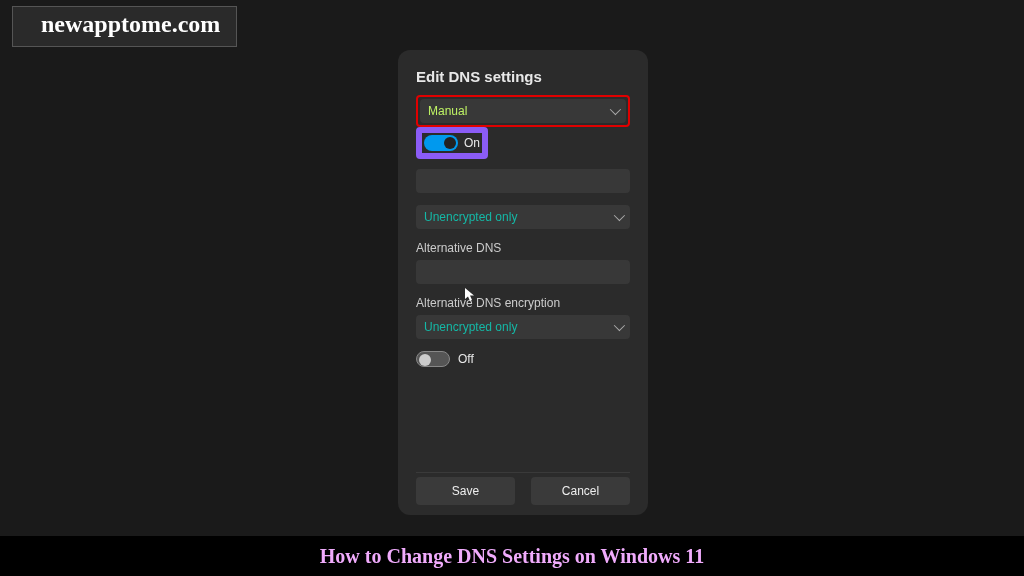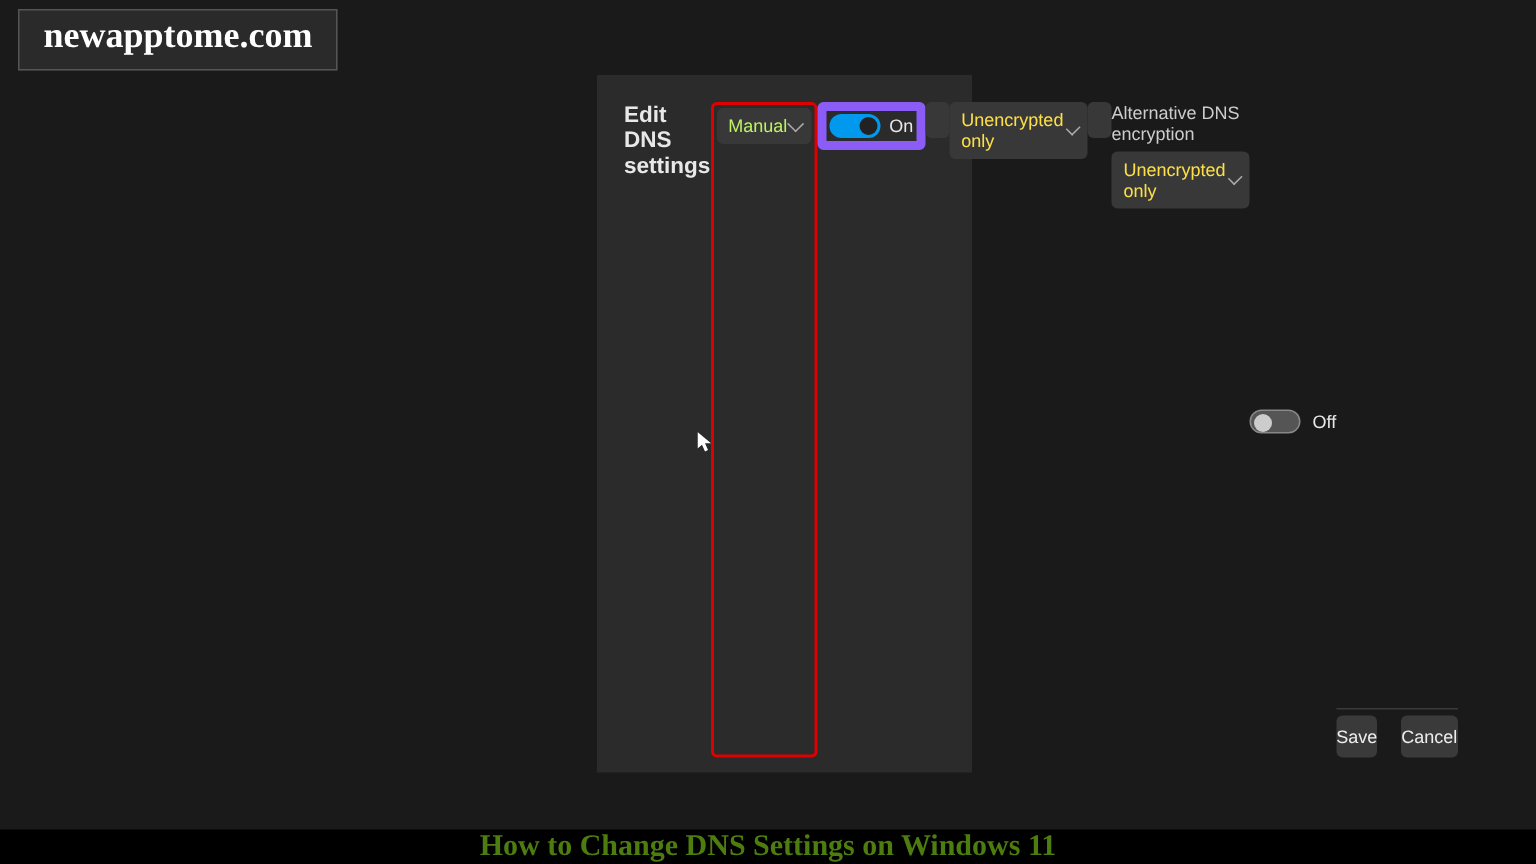--- a/index.html
+++ b/index.html
@@ -10,38 +10,38 @@
   font-family: "Segoe UI", Arial, sans-serif;
   position: relative;
   overflow: hidden;
 }
 .watermark {
   position: absolute;
   top: 6px;
   left: 12px;
   background: #2a2a2a;
   border: 1px solid #555;
-  padding: 4px 16px 8px 16px;
+  padding: 4px 16px 8px 28px;
   font-family: Georgia, serif;
   font-weight: bold;
   font-size: 24px;
   color: #fff;
 }
 .dialog {
   position: absolute;
   left: 398px;
   top: 50px;
   width: 250px;
   height: 465px;
   background: #2b2b2b;
-  border-radius: 0;
+  border-radius: 12px;
   padding: 18px 18px 10px 18px;
   color: #e8e8e8;
   display: flex;
-  flex-direction: row;
+  flex-direction: column;
 }
 .dialog-title {
   font-size: 15px;
   font-weight: 600;
   margin-bottom: 10px;
 }
 .field-row { margin-bottom: 12px; }
 .label { font-size: 12px; color: #ccc; margin-bottom: 5px; display: block; }
 .section-label { font-size: 15px; font-weight: 600; margin-bottom: 6px; margin-top: 8px; }
 .dropdown {
@@ -50,21 +50,21 @@
   border: none;
   border-radius: 4px;
   padding: 5px 8px;
   color: #bef264;
   font-size: 12px;
   display: flex;
   justify-content: space-between;
   align-items: center;
   cursor: pointer;
 }
-.dropdown.disabled { color: #fde047; }
+.dropdown.disabled { color: #14b8a6; }
 .highlight-manual { border: 2px solid #e00000; border-radius: 4px; padding: 2px; }
 .highlight-toggle { border: 6px solid #8b5cf6; border-radius: 4px; padding: 2px; display: inline-flex; align-items: center; gap: 6px; }
 .chevron {
   width: 8px; height: 8px;
   border-right: 1.5px solid #aaa;
   border-bottom: 1.5px solid #aaa;
   transform: rotate(45deg) translateY(-2px);
 }
 .text-input {
   width: 100%;
@@ -118,23 +118,23 @@
   top: 288px;
   width: 10px;
   height: 14px;
   pointer-events: none;
 }
 .footer {
   position: absolute;
   bottom: 0;
   left: 0;
   right: 0;
-  height: 23px;
+  height: 40px;
   background: #000;
-  color: #4d7c0f;
+  color: #f0abfc;
   font-family: Georgia, serif;
   font-weight: bold;
   font-size: 20px;
   display: flex;
   align-items: center;
   justify-content: center;
 }
 </style>
 </head>
 <body>
@@ -165,20 +165,21 @@
   </div>
 
   <div class="field-row">
     <div class="dropdown disabled">
       <span>Unencrypted only</span>
       <span class="chevron"></span>
     </div>
   </div>
 
   <div class="field-row">
+    <span class="label">Alternative DNS</span>
     <input class="text-input" value="" style="">
   </div>
 
   <div class="field-row">
     <span class="label">Alternative DNS encryption</span>
     <div class="dropdown disabled">
       <span>Unencrypted only</span>
       <span class="chevron"></span>
     </div>
   </div>

